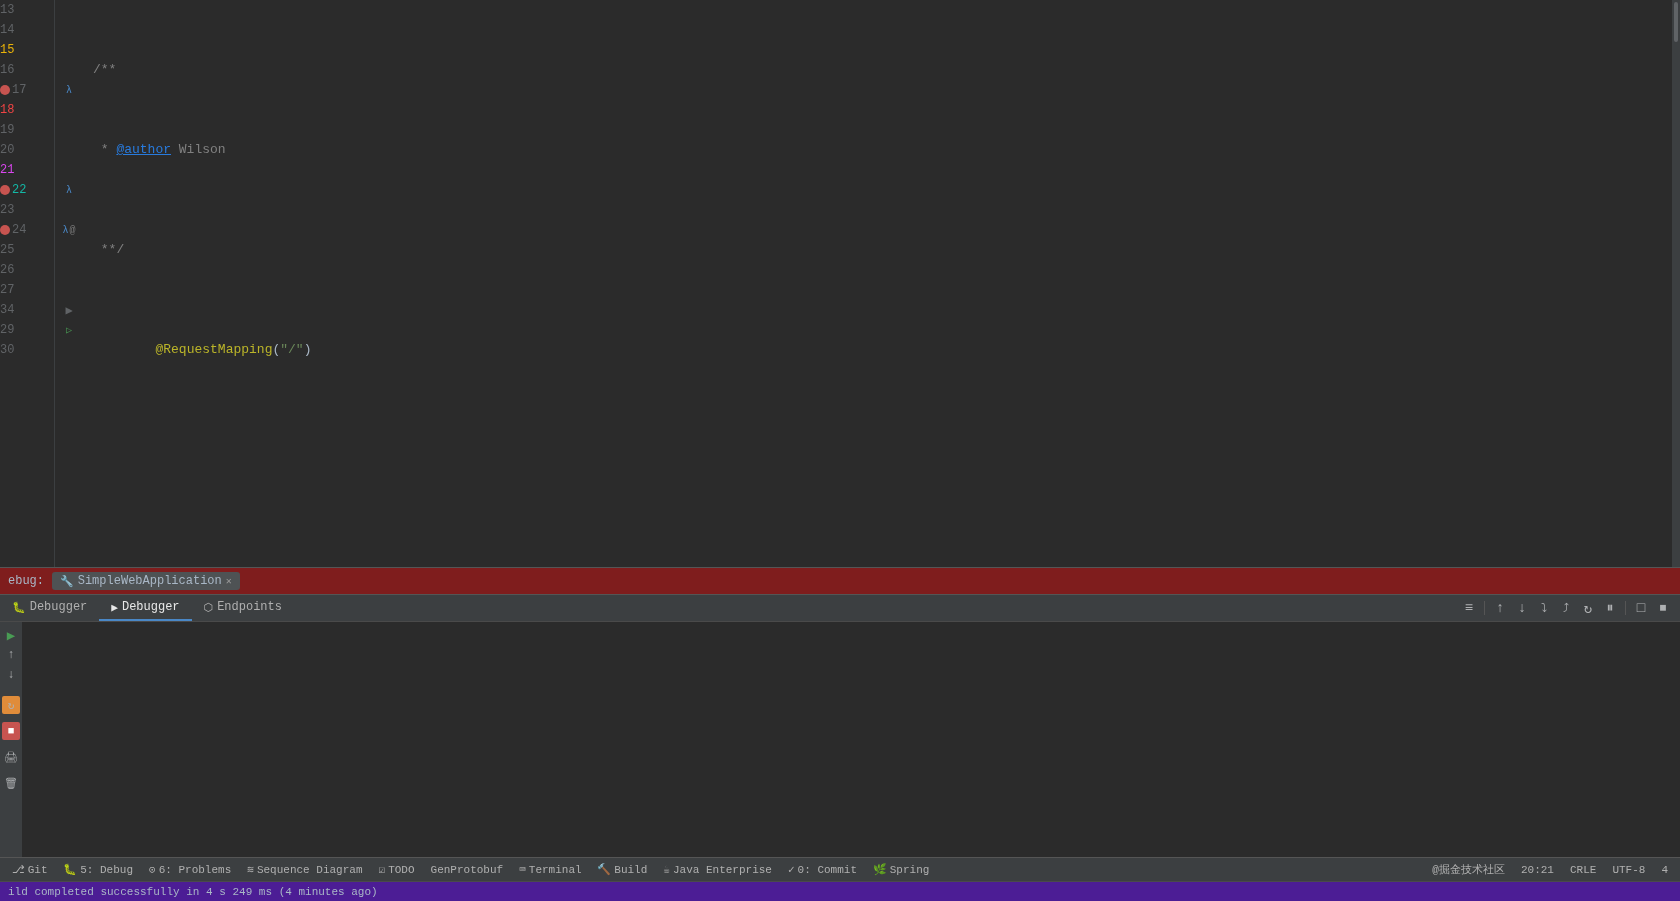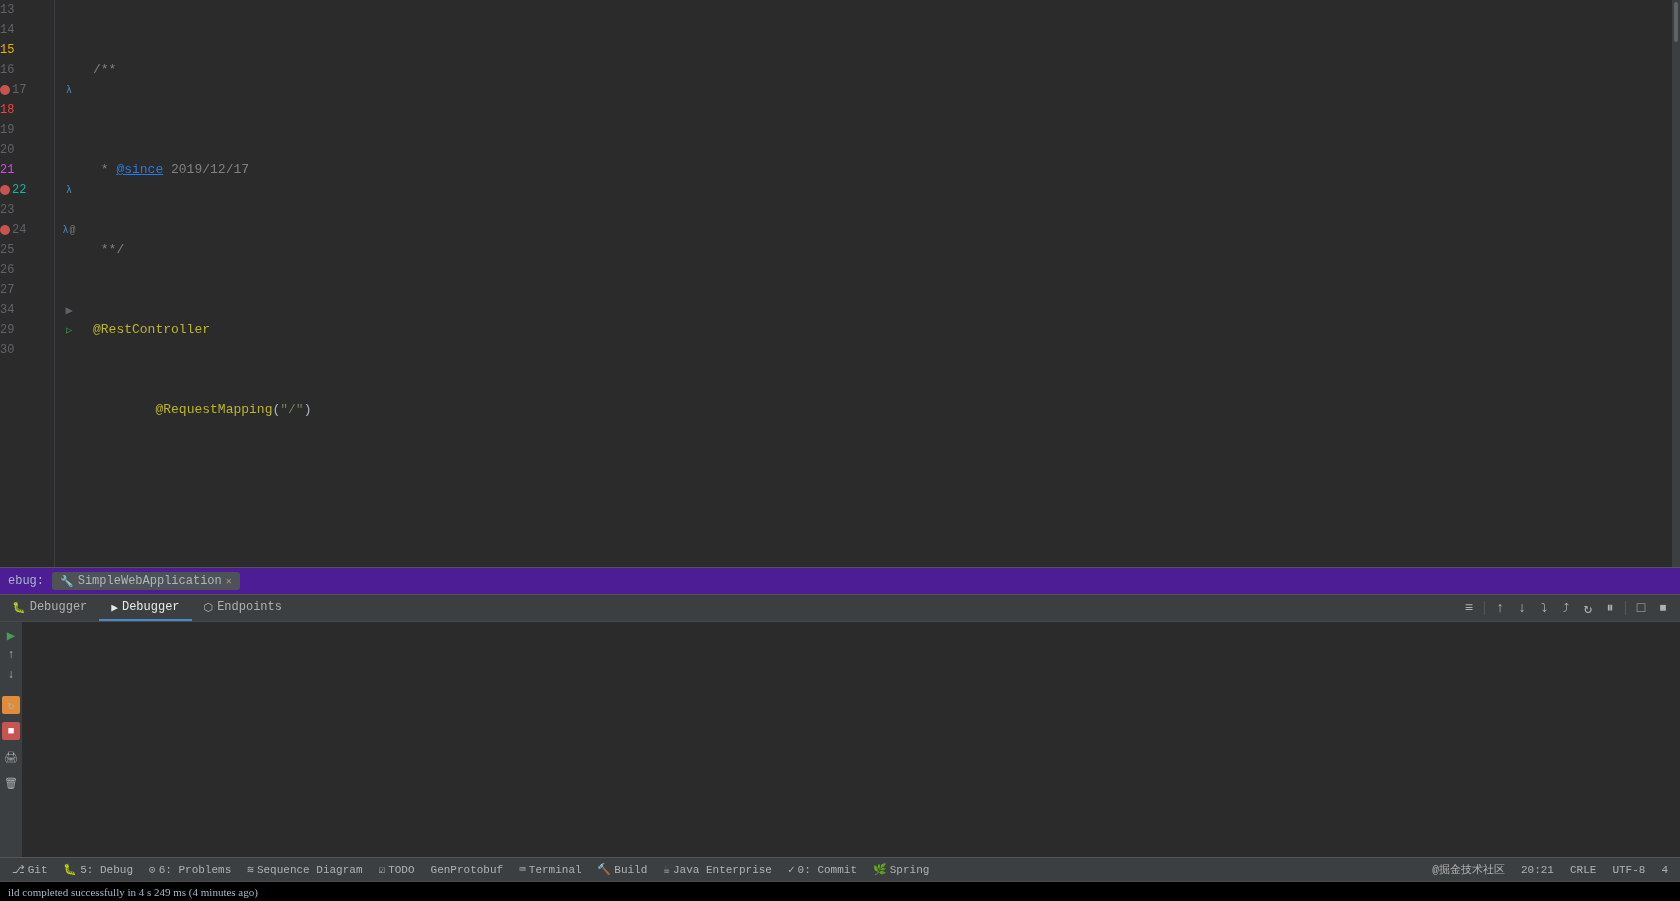--- a/index.html
+++ b/index.html
@@ -70,21 +70,21 @@
       height: 290px;
       background: #3c3f41;
       display: flex;
       flex-direction: column;
       border-top: 1px solid #555;
     }
 
     .debug-tab-bar {
       display: flex;
       align-items: center;
-      background: #4c1d95;
+      background: #7f1d1d;
       padding: 4px 8px;
       gap: 8px;
       border-bottom: 1px solid #555;
       font-size: 12px;
     }
 
     .debug-label {
       color: #a9b7c6;
     }
 
@@ -202,29 +202,28 @@
 
     .status-right {
       margin-left: auto;
       display: flex;
       align-items: center;
       gap: 8px;
     }
 
     
     .build-bar {
-      background: #000000;
+      background: #4c1d95;
       height: 20px;
       display: flex;
       align-items: center;
       padding: 0 8px;
       font-size: 11px;
       color: #a9b7c6;
       border-top: 1px solid #4a4a4a;
-      font-family: Liberation Serif, serif;
     }
 
     .breakpoint-icon {
       width: 10px;
       height: 10px;
       background: #c75450;
       border-radius: 50%;
       display: inline-block;
     }
   </style>
@@ -324,32 +323,29 @@
     </div>
     <div style="height:20px;"></div>
   </div>
 
   <div class="code-content">
     
     <div class="code-line">
       <span class="c-comment">/**</span>
     </div>
     
-    
     <div class="code-line">
-      <span class="c-comment"> * <span class="c-link">@since</span> 2019/12/17</span>
-    </div>
+      <span class="c-comment"> * <span class="c-link">@author</span> Wilson</span>
+    </div>
+    
     
     <div class="code-line">
       <span class="c-comment"> **/</span>
     </div>
     
-    <div class="code-line">
-      <span class="c-annotation">@RestController</span>
-    </div>
     
     <div class="code-line">
       <span>
         <span class="c-annotation">@RequestMapping</span><span style="color:#a9b7c6">(</span><span class="c-string">"/"</span><span style="color:#a9b7c6">)</span>
       </span>
     </div>
     
     
     
     

